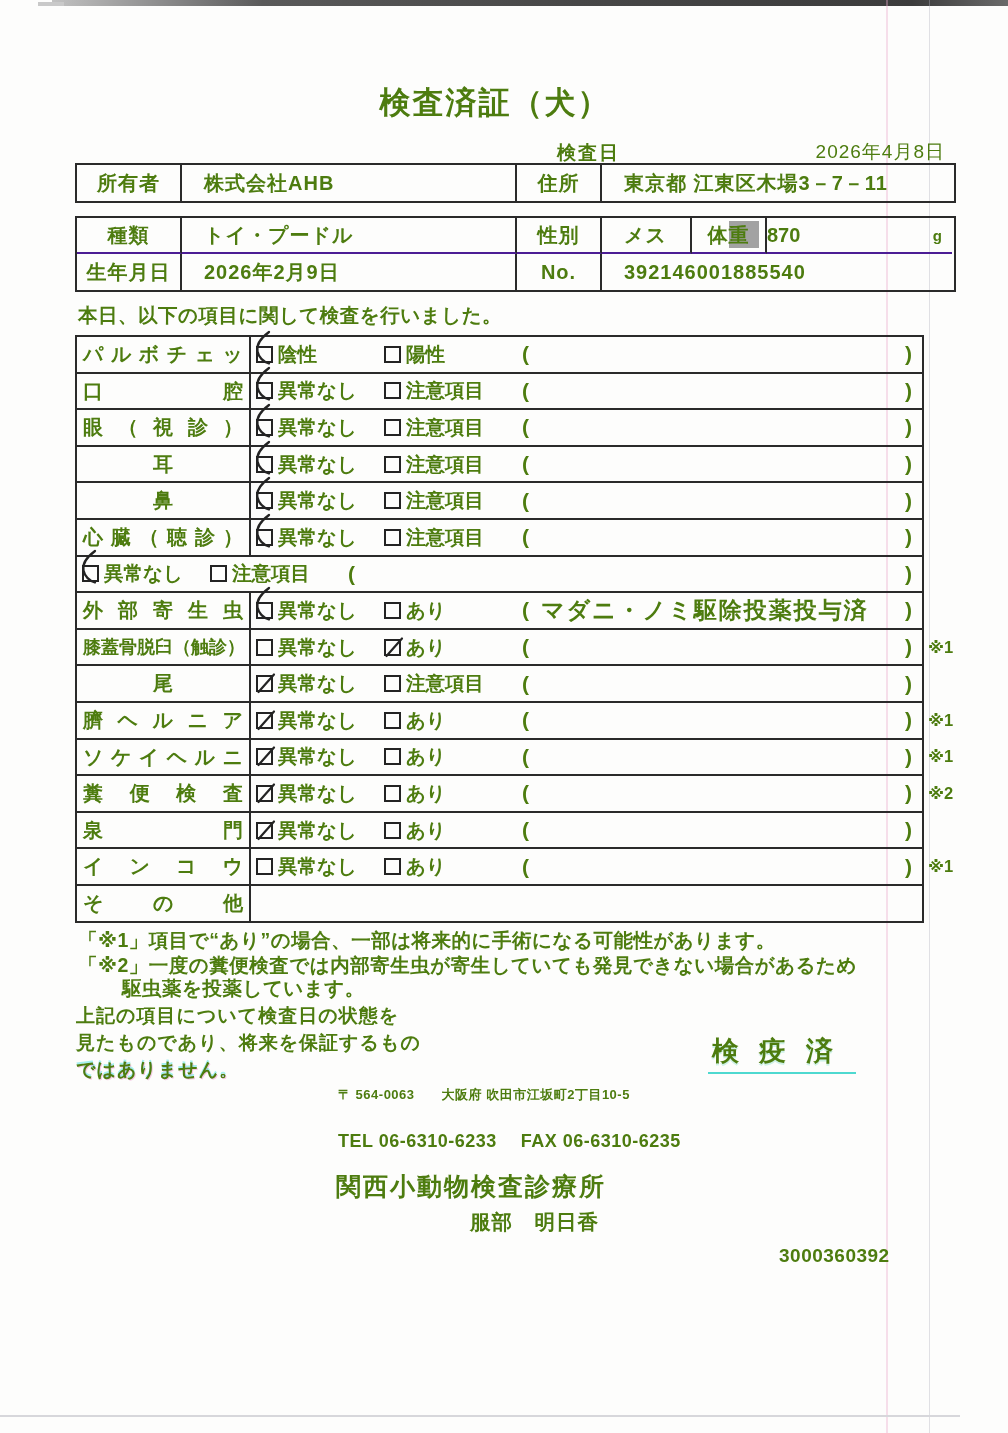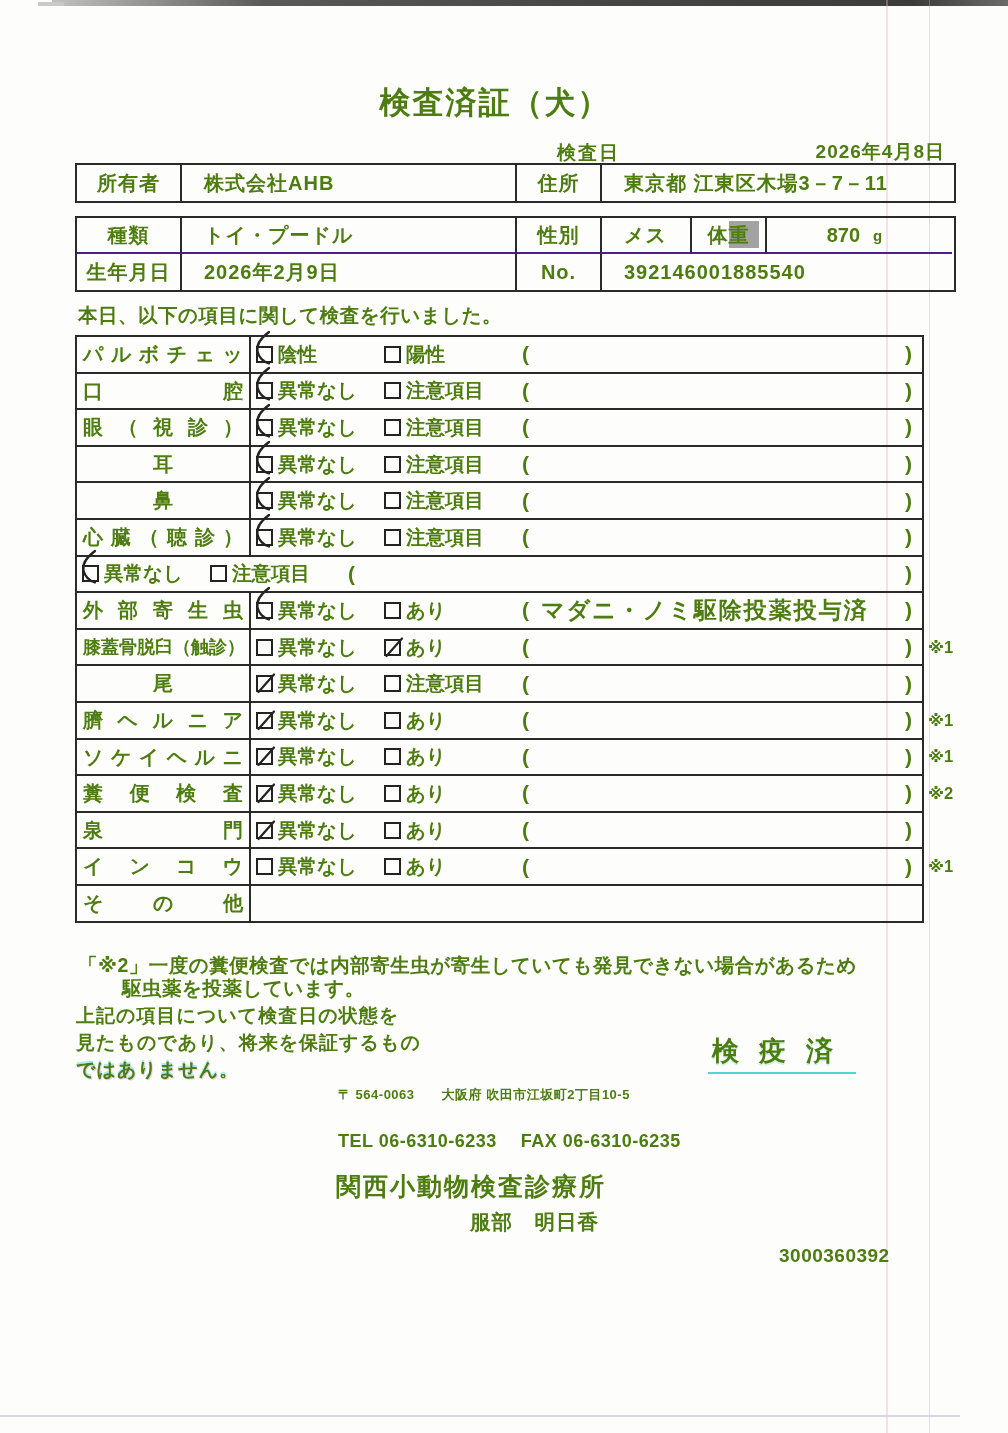--- a/index.html
+++ b/index.html
@@ -14,34 +14,34 @@
   .vline-pink{position:absolute;top:0;bottom:0;left:886px;width:2px;background:rgba(233,170,205,0.38);}
   .vline-gray{position:absolute;top:0;bottom:0;left:929px;width:1px;background:rgba(175,175,190,0.38);}
   .bottom-line{position:absolute;top:1415px;left:0;width:960px;height:2px;background:#d7d7db;}
   .gray-box-artifact{position:absolute;left:729px;top:221px;width:30px;height:27px;background:#a2a2a2;z-index:0;}
   .stamp-underline{position:absolute;left:708px;top:1072px;width:148px;height:2px;background:rgba(47,210,200,0.85);}
 
   
   .title{position:absolute;top:82px;left:0;width:100%;text-align:center;padding-right:18px;box-sizing:border-box;
     font-size:31px;font-weight:700;letter-spacing:2px;}
   .exam-date-label{position:absolute;top:140px;left:557px;font-size:19px;font-weight:600;letter-spacing:2px;}
-  .exam-date-value{position:absolute;top:139px;right:63px;font-size:19px;font-weight:700;letter-spacing:1px;}
+  .exam-date-value{position:absolute;top:139px;right:63px;font-size:19px;font-weight:400;letter-spacing:1px;}
 
   
   .tbl{position:absolute;border:2px solid #2a2a2a;display:grid;z-index:1;background:transparent;}
   .tbl .cell{border-right:2px solid #2a2a2a;border-bottom:2px solid #4c1d95;display:flex;align-items:center;
     font-size:20px;font-weight:600;box-sizing:border-box;background:transparent;}
   .tbl .cell.last-col{border-right:none;}
   .tbl .cell.last-row{border-bottom:none;}
   .tbl .lab{justify-content:center;letter-spacing:1px;text-align:right;}
   .tbl .val{padding-left:22px;letter-spacing:1px;}
   .owner-tbl{left:75px;top:163px;width:877px;grid-template-columns:105px 335px 85px 350px;grid-auto-rows:36px;}
   .pet-tbl{left:75px;top:216px;width:877px;grid-template-columns:105px 335px 85px 90px 75px 185px;grid-auto-rows:36px;}
   .pet-tbl .span2{grid-column:span 2;}
-  .weight-val{justify-content:center;padding-right:10px;gap:13px;}
+  .weight-val{justify-content:space-between;padding-right:10px;gap:13px;}
   .weight-val .unit{font-size:15px;font-weight:600;}
   .no-lab{font-size:17px;}
   .no-val{font-size:21px;letter-spacing:0.5px;}
 
   .intro{position:absolute;top:302px;left:78px;font-size:19.5px;font-weight:600;letter-spacing:0.5px;}
 
   
   .checklist{position:absolute;left:75px;top:335px;width:845px;border:2px solid #2a2a2a;z-index:1;}
   .crow{position:relative;display:flex;height:34.6px;border-bottom:2px solid #2a2a2a;}
   .crow:last-child{border-bottom:none;}
@@ -511,20 +511,21 @@
 
     <div class="crow noopts">
       <div class="clabel justify">そ の 他</div>
       <div class="ccontent">
 
         <span class="rnote"></span>
       </div>
     </div>
   </div>
 
+  <div class="note-line n1">「※1」項目で“あり”の場合、一部は将来的に手術になる可能性があります。</div>
   <div class="note-line n2">「※2」一度の糞便検査では内部寄生虫が寄生していても発見できない場合があるため</div>
   <div class="note-line n3">駆虫薬を投薬しています。</div>
 
   <div class="stmt s1">上記の項目について検査日の状態を</div>
   <div class="stmt s2">見たものであり、将来を保証するもの</div>
   <div class="stmt s3">ではありません。</div>
 
   <div class="stamp">検疫済</div>
   <div class="stamp-underline"></div>
   <div class="postal">〒 564-0063　　大阪府 吹田市江坂町2丁目10-5</div>

